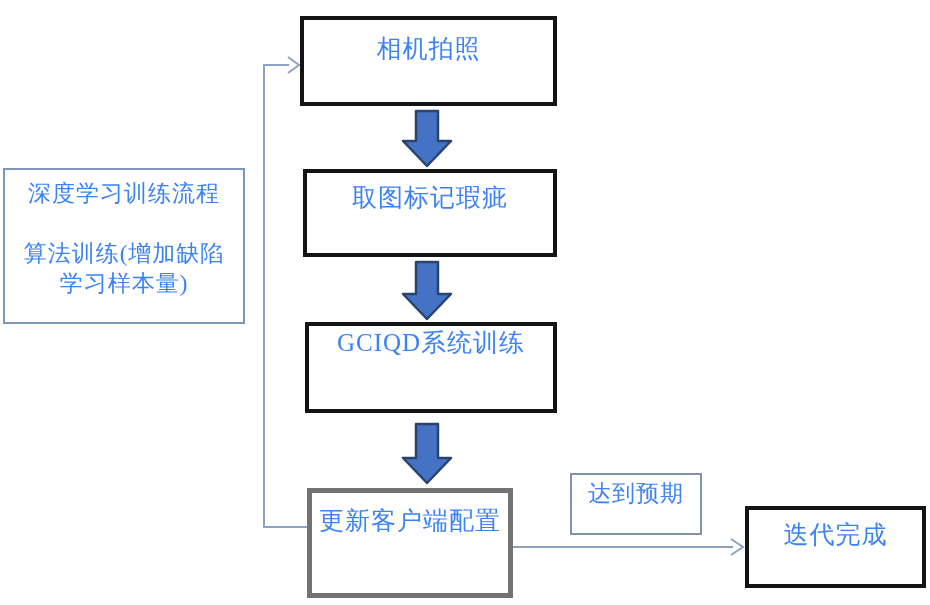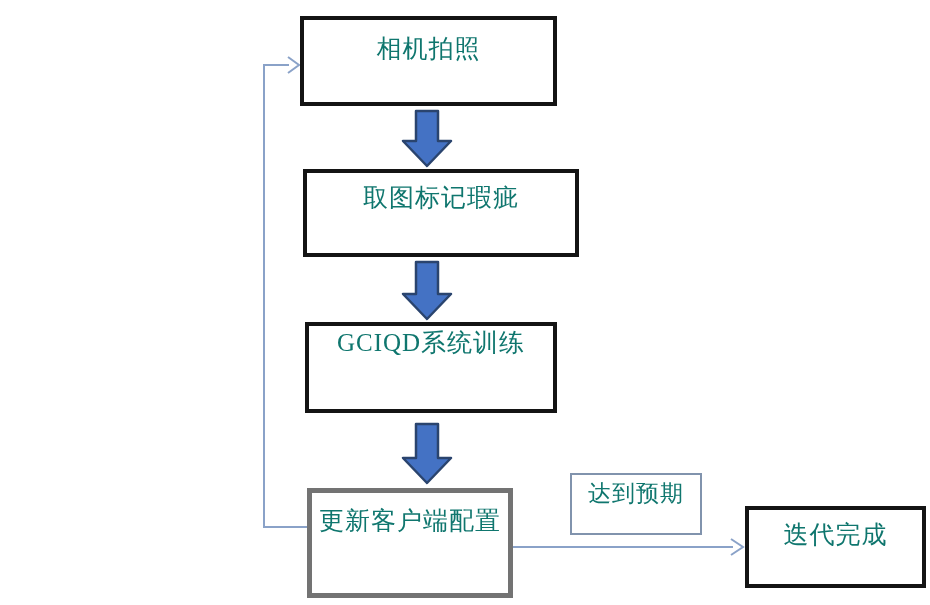--- a/index.html
+++ b/index.html
@@ -6,21 +6,21 @@
     margin: 0;
     padding: 0;
     background: #ffffff;
   }
   #canvas {
     position: relative;
     width: 930px;
     height: 605px;
     background: #ffffff;
     font-family: "Liberation Serif", "DejaVu Serif", serif;
-    color: #0f766e;
+    color: #3b82f6;
     overflow: hidden;
   }
   #connector-layer {
     position: absolute;
     left: 0;
     top: 0;
     width: 930px;
     height: 605px;
   }
   .box {
@@ -78,34 +78,39 @@
 
     <polygon points="416,111 438,111 438,141 451,141 427,166 403,141 416,141" fill="#4472c4" stroke="#2a446e" stroke-width="2.5" stroke-linejoin="round"></polygon>
     <polygon points="416,262 438,262 438,294 451,294 427,319 403,294 416,294" fill="#4472c4" stroke="#2a446e" stroke-width="2.5" stroke-linejoin="round"></polygon>
     <polygon points="416,424 438,424 438,458 451,458 427,483 403,458 416,458" fill="#4472c4" stroke="#2a446e" stroke-width="2.5" stroke-linejoin="round"></polygon>
   </svg>
 
   <div class="box thick" style="left:300px; top:16px; width:257px; height:90px; padding-top:12px;">
     <span class="box-label">相机拍照</span>
   </div>
 
-  <div class="box thick" style="left:303px; top:169px; width:276px; height:88px; padding-top:8px;">
+  <div class="box thick" style="left:303px; top:169px; width:254px; height:88px; padding-top:8px;">
     <span class="box-label">取图标记瑕疵</span>
   </div>
 
   <div class="box thick" style="left:305px; top:322px; width:252px; height:91px; padding-top:0;">
     <span class="box-label">GCIQD系统训练</span>
   </div>
 
   <div class="box extra-thick" style="left:307px; top:488px; width:206px; height:110px; padding-top:11px;">
     <span class="box-label">更新客户端配置</span>
   </div>
 
   <div class="box thick" style="left:745px; top:506px; width:181px; height:82px; padding-top:8px;">
     <span class="box-label">迭代完成</span>
   </div>
 
+  <div class="box thin" style="left:3px; top:168px; width:242px; height:156px; padding-top:9px;">
+    <span class="note-line note-gap">深度学习训练流程</span>
+    <span class="note-line">算法训练(增加缺陷</span>
+    <span class="note-line">学习样本量)</span>
+  </div>
 
   <div class="box thin" style="left:570px; top:473px; width:132px; height:62px; padding-top:5px; border-color:#8193ad;">
     <span class="cond-label">达到预期</span>
   </div>
 
 </div>
 
 </body></html>

